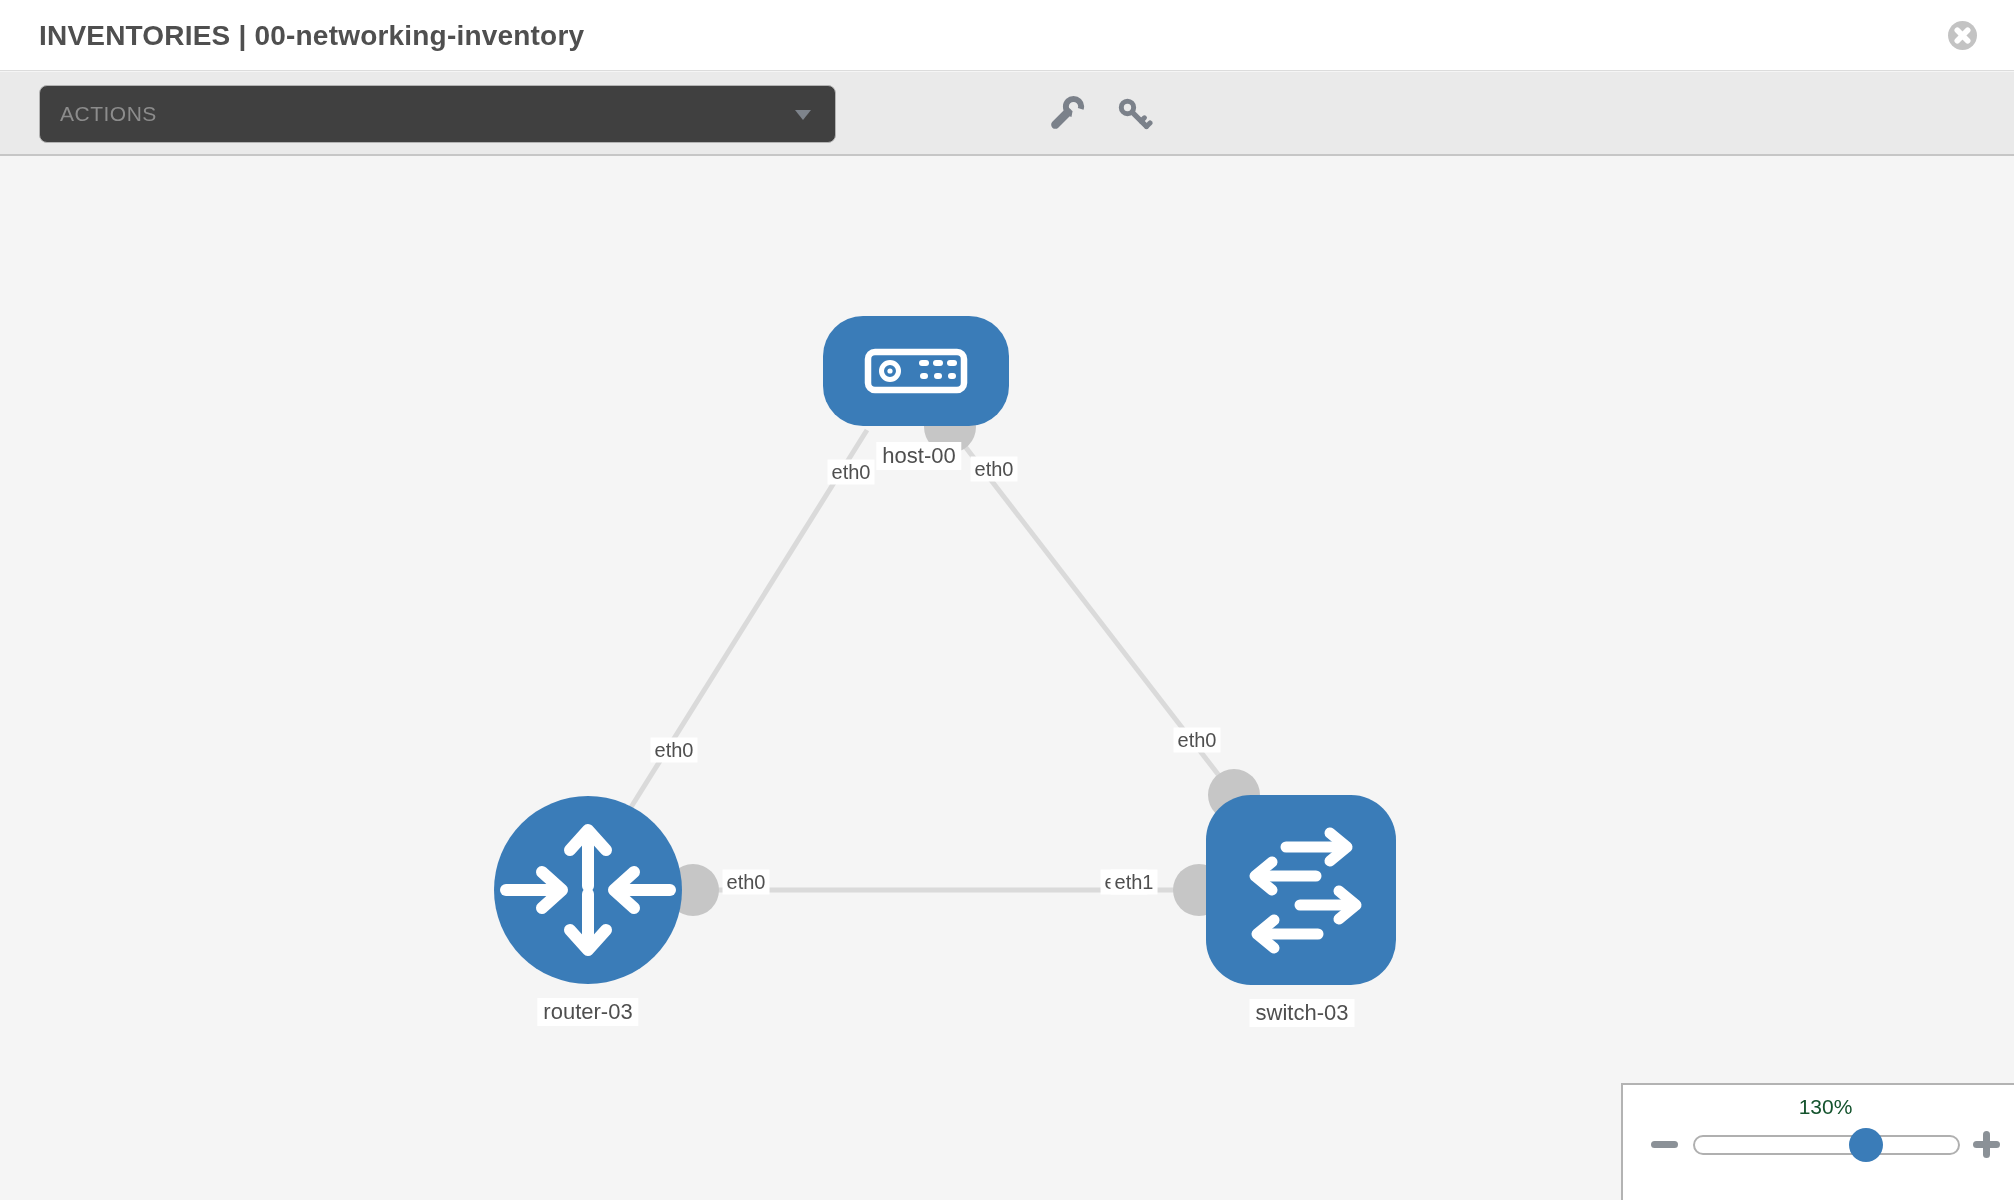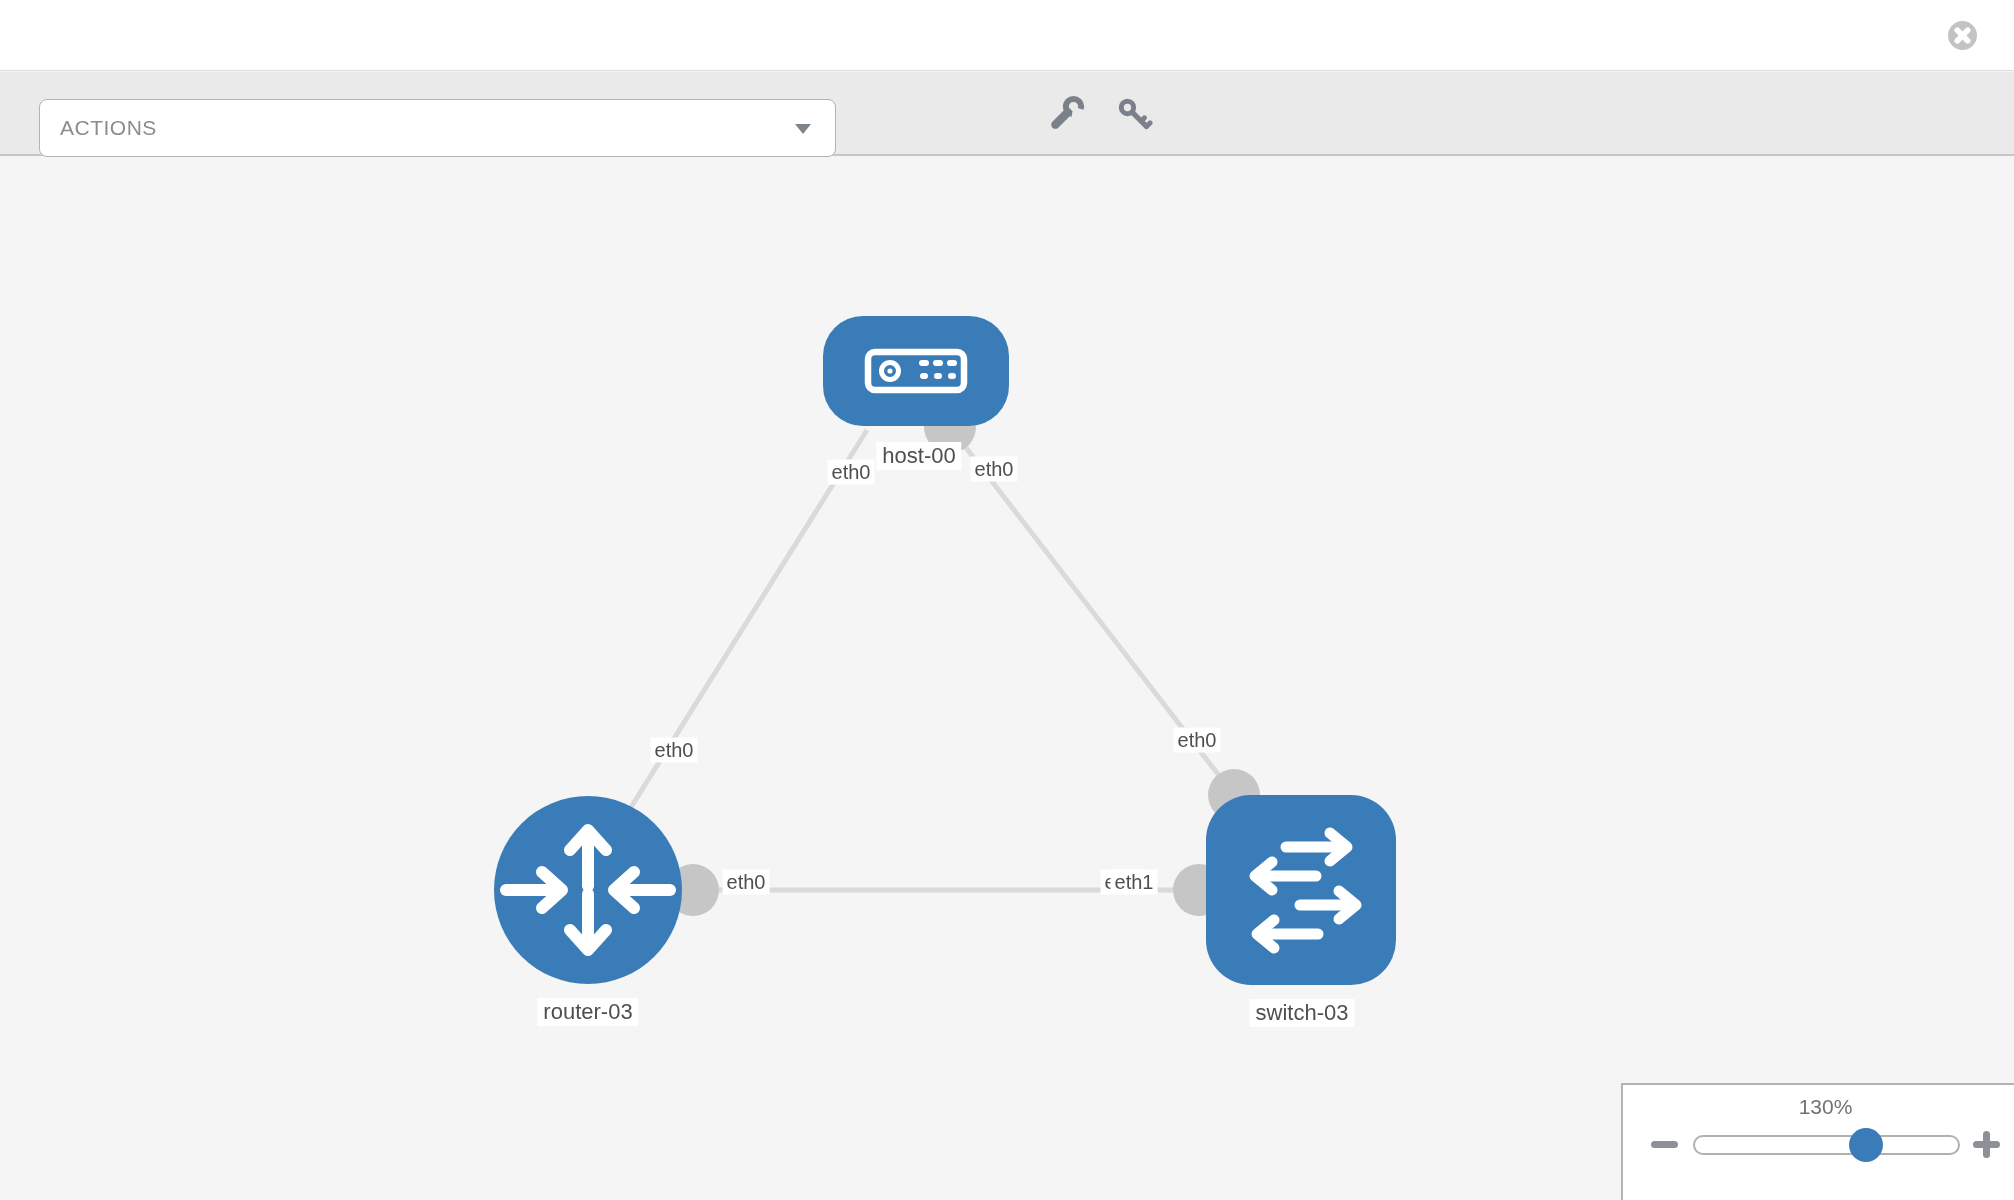--- a/index.html
+++ b/index.html
@@ -34,21 +34,21 @@
   .close-btn{
     position:absolute;left:1947px;top:20px;width:31px;height:31px;
     border:none;background:transparent;cursor:pointer;padding:0;
   }
   
   .toolbar{
     position:absolute;top:72px;left:0;width:2014px;height:84px;
     background:var(--toolbar-bg);border-bottom:2px solid #c6c6c6;z-index:10;
   }
   .dropdown{
-    position:absolute;top:27px;height:58px;background:#ffffff;
+    position:absolute;top:13px;height:58px;background:#404040;
     border:1px solid var(--border-gray);border-radius:8px;
     cursor:pointer;
     text-decoration:underline;
   }
   .dropdown .dd-label{
     position:absolute;left:20px;top:0;line-height:56px;
     font-size:21px;color:var(--muted-text);letter-spacing:0.5px;
   }
   .caret{
     position:absolute;right:24px;top:24px;width:0;height:0;
@@ -77,21 +77,21 @@
   }
   .node-label{font-size:22px;padding:1px 6px}
   .iface-label{font-size:20px;padding:1px 4px}
   
   .zoom-panel{
     position:absolute;left:1621px;top:1083px;width:400px;height:123px;
     background:#ffffff;border:2px solid var(--border-gray);z-index:10;
   }
   .zoom-percent{
     position:absolute;left:110px;top:10px;width:185px;text-align:center;
-    font-size:21px;color:#737373;
+    font-size:21px;color:#14532d;
   }
   .zoom-minus,.zoom-plus{
     position:absolute;border:none;background:transparent;cursor:pointer;padding:0;
   }
   .zoom-minus{left:26px;top:44px;width:31px;height:31px}
   .zoom-plus{left:348px;top:44px;width:31px;height:31px}
   .bar{position:absolute;background:#8b9197;border-radius:4px}
   .bar-h{left:2px;top:12px;width:27px;height:7px}
   .bar-v{left:12px;top:2px;width:7px;height:27px}
   .zoom-slider{
@@ -169,20 +169,21 @@
   <span class="iface-label" style="left:746px;top:882px">eth0</span>
   <span class="iface-label" style="left:1124px;top:882px">eth0</span>
   <span class="iface-label" style="left:1134px;top:882px">eth1</span>
 
   <span class="node-label" style="left:919px;top:456px">host-00</span>
   <span class="node-label" style="left:588px;top:1012px">router-03</span>
   <span class="node-label" style="left:1302px;top:1013px">switch-03</span>
 </div>
 
 <div class="header">
+  <div class="page-title">INVENTORIES | 00-networking-inventory</div>
   <button class="close-btn" title="Close">
     <svg width="31" height="31" viewBox="0 0 30 30">
       <circle cx="15" cy="15" r="14" fill="#c3c3c3"></circle>
       <path d="M10 10 L20 20 M20 10 L10 20" stroke="#ffffff" stroke-width="5.5" stroke-linecap="round"></path>
     </svg>
   </button>
 </div>
 
 <div class="toolbar">
   <div class="dropdown dd-actions">

